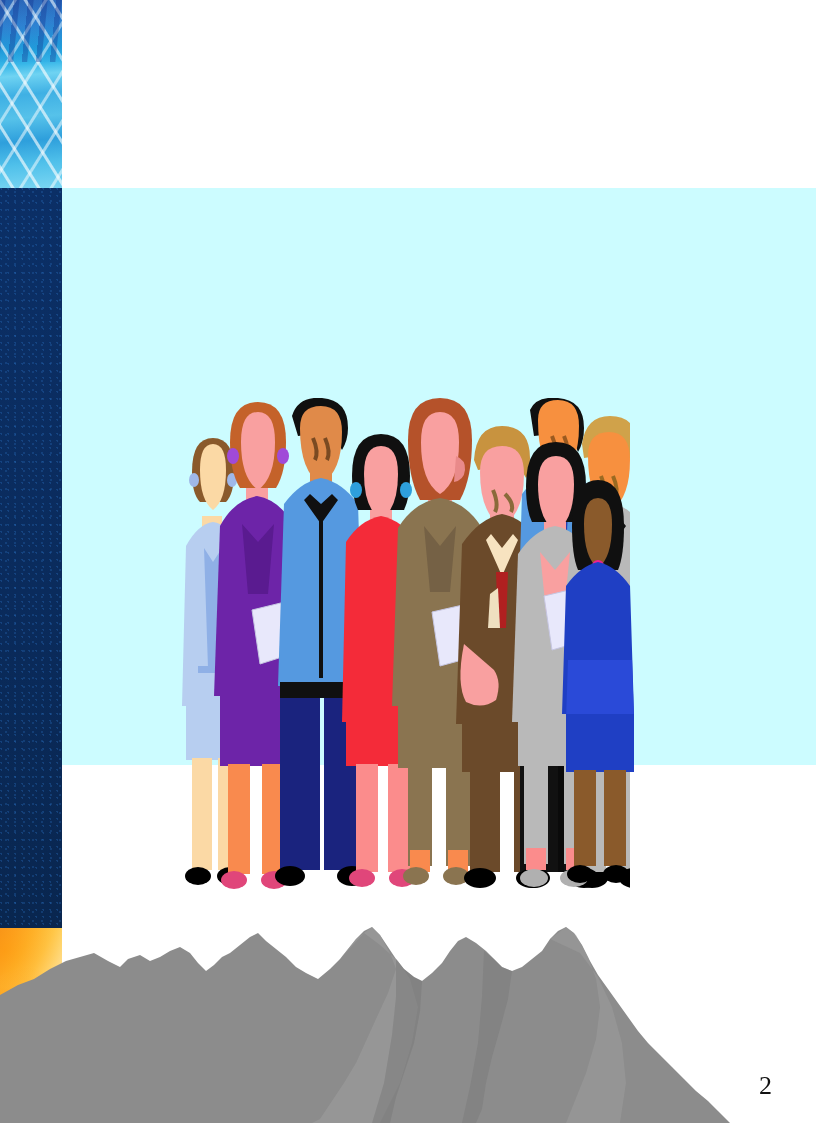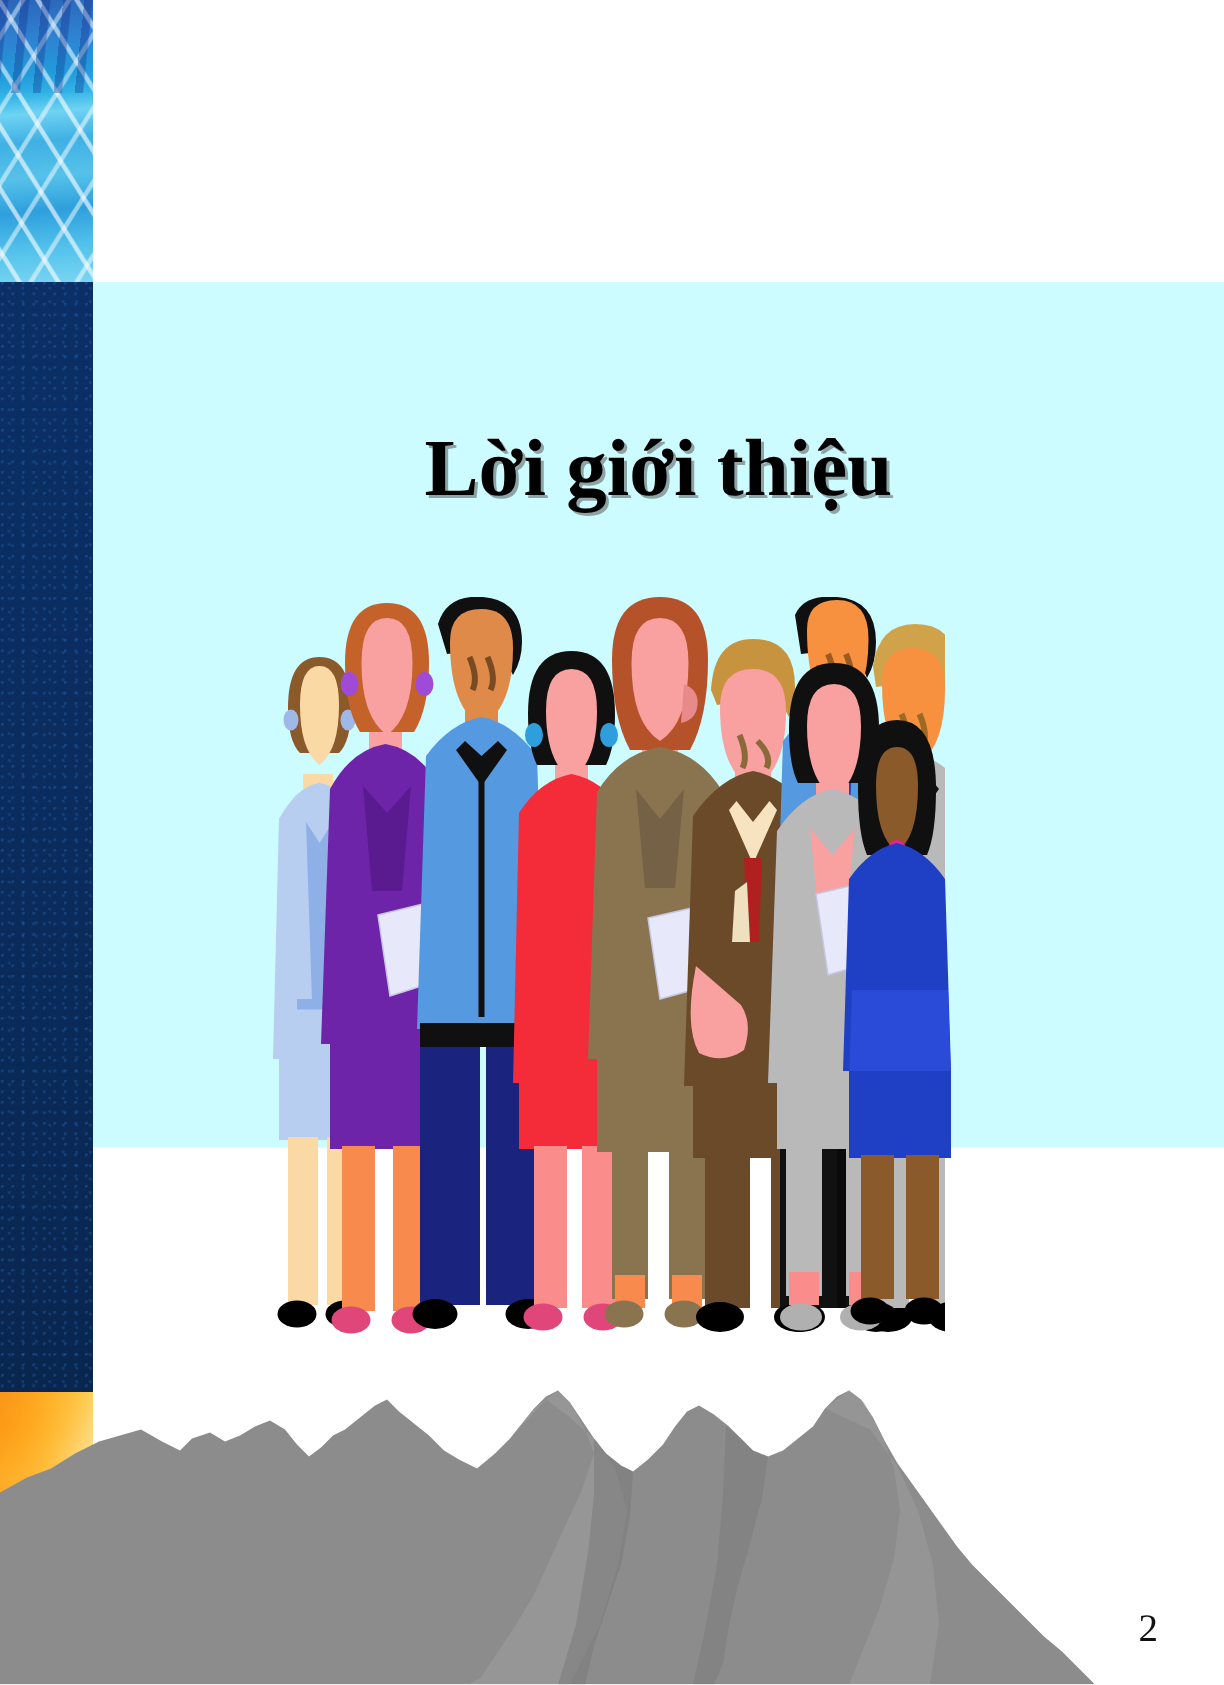--- a/index.html
+++ b/index.html
@@ -185,21 +185,20 @@
 
   <div class="deco-navy"></div>
 
   <div class="deco-sun">
     <div class="ray1"></div>
     <div class="ray2"></div>
   </div>
 
   <div class="cyan-panel"></div>
 
-  <div class="slide-title">Lời giới thiệu</div>
 
   <div class="people">
     <svg viewBox="0 0 450 528" width="450" height="528">
       <defs>
         <g id="docpage">
           <polygon points="0,0 44,-8 52,44 8,56" fill="#e8e8fb" stroke="#c9c9e8" stroke-width="1"></polygon>
         </g>
       </defs>
 
       <g>

